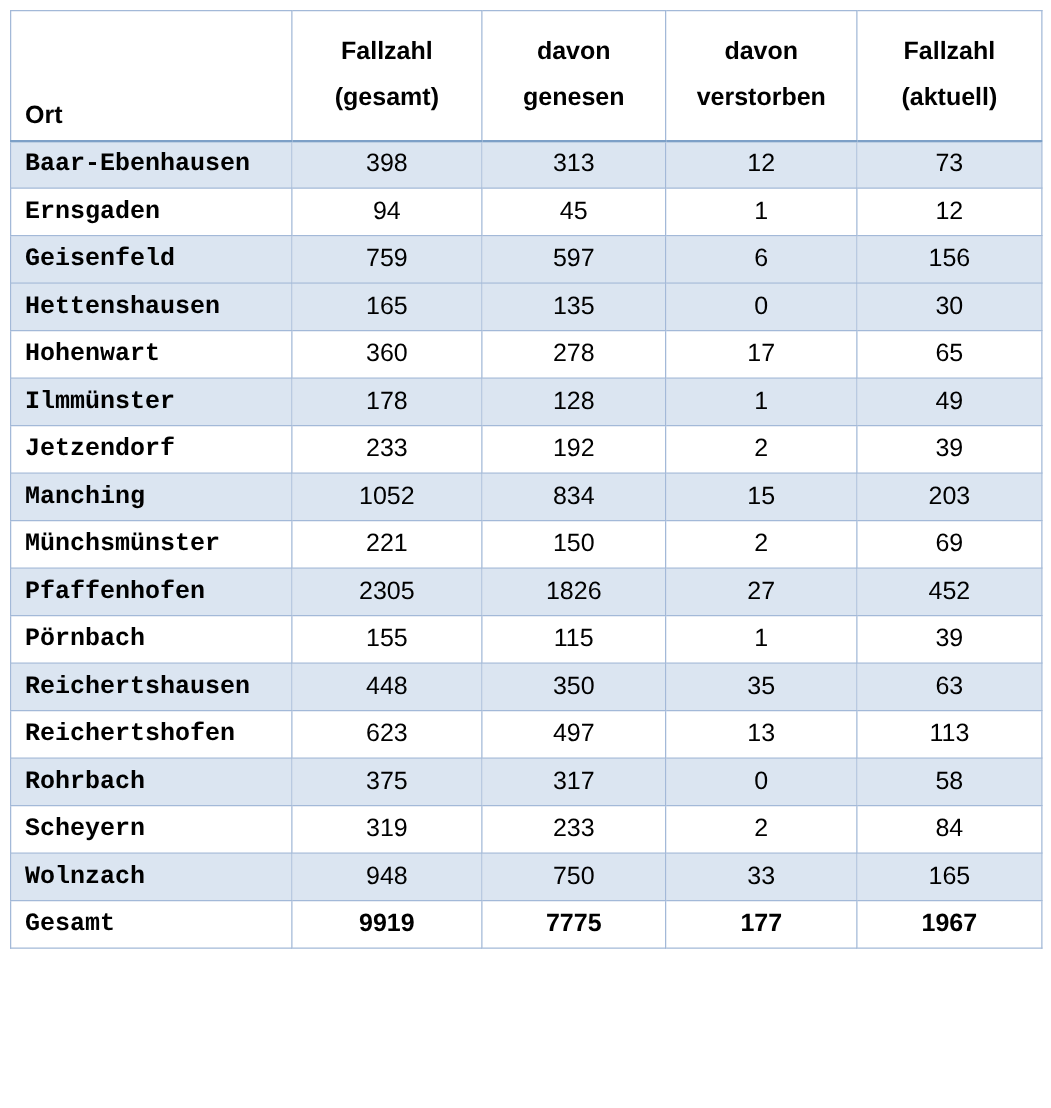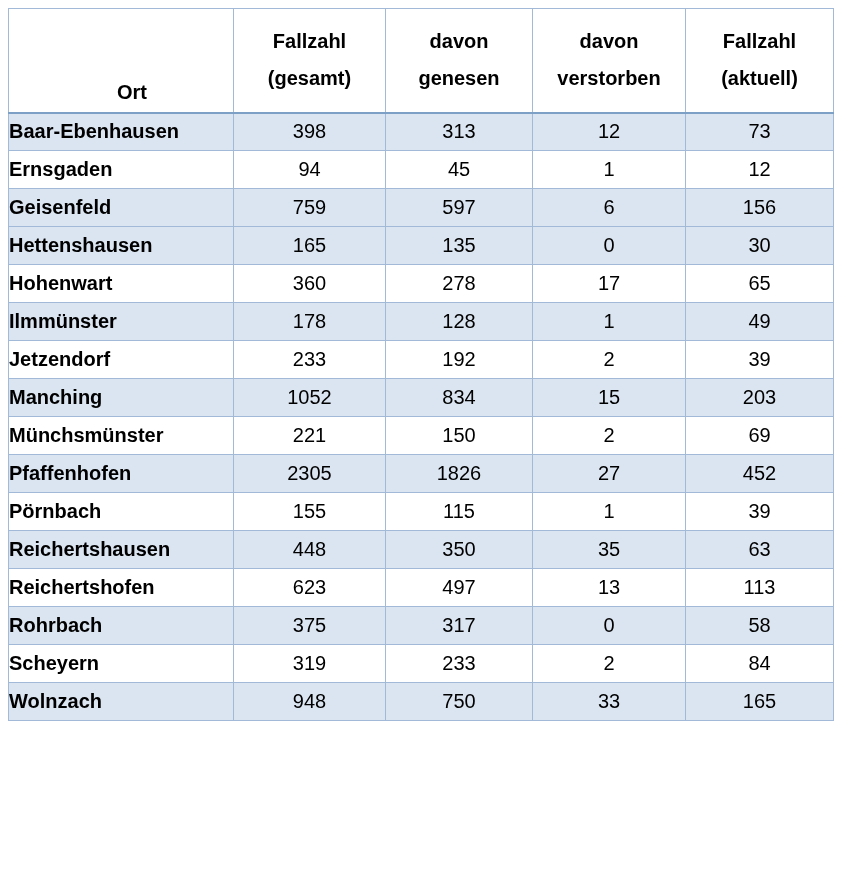--- a/index.html
+++ b/index.html
@@ -40,37 +40,39 @@
     text-align:center;
     vertical-align:middle;
     border-bottom:2px solid var(--rule);
     padding:0;
   }
   thead th .hline{
     display:block;
     line-height:37px;
   }
   thead th.ort{
-    text-align:center;
+    text-align:left;
     vertical-align:bottom;
-    padding:0 0 5px 22px;
+    padding:0 0 5px 11px;
   }
   thead th.ort .hline{
     line-height:30px;
   }
   tbody td{
     height:38px;
     text-align:center;
     vertical-align:middle;
     background:transparent;
     padding:0;
   }
   tbody td.ort{
     text-align:left;
     font-weight:bold;
+    padding-left:11px;
+    font-family:Liberation Mono, monospace;
   }
   tbody tr.shade td{background:var(--row-shade);}
   tbody tr.plain td{background:var(--row-plain);margin-left:36px;}
   tbody tr.total td{background:var(--row-plain);font-weight:bold;}
 </style>
 </head>
 <body>
 
 <div class="table-wrap">
   <table>
@@ -210,15 +212,22 @@
           <td class="num">2</td>
           <td class="num">84</td>
         </tr>
         <tr class="shade">
           <td class="ort">Wolnzach</td>
           <td class="num">948</td>
           <td class="num">750</td>
           <td class="num">33</td>
           <td class="num">165</td>
         </tr>
+        <tr class="total">
+          <td class="ort">Gesamt</td>
+          <td class="num">9919</td>
+          <td class="num">7775</td>
+          <td class="num">177</td>
+          <td class="num">1967</td>
+        </tr>
       </tbody>
   </table>
 </div>
 
 </body></html>

